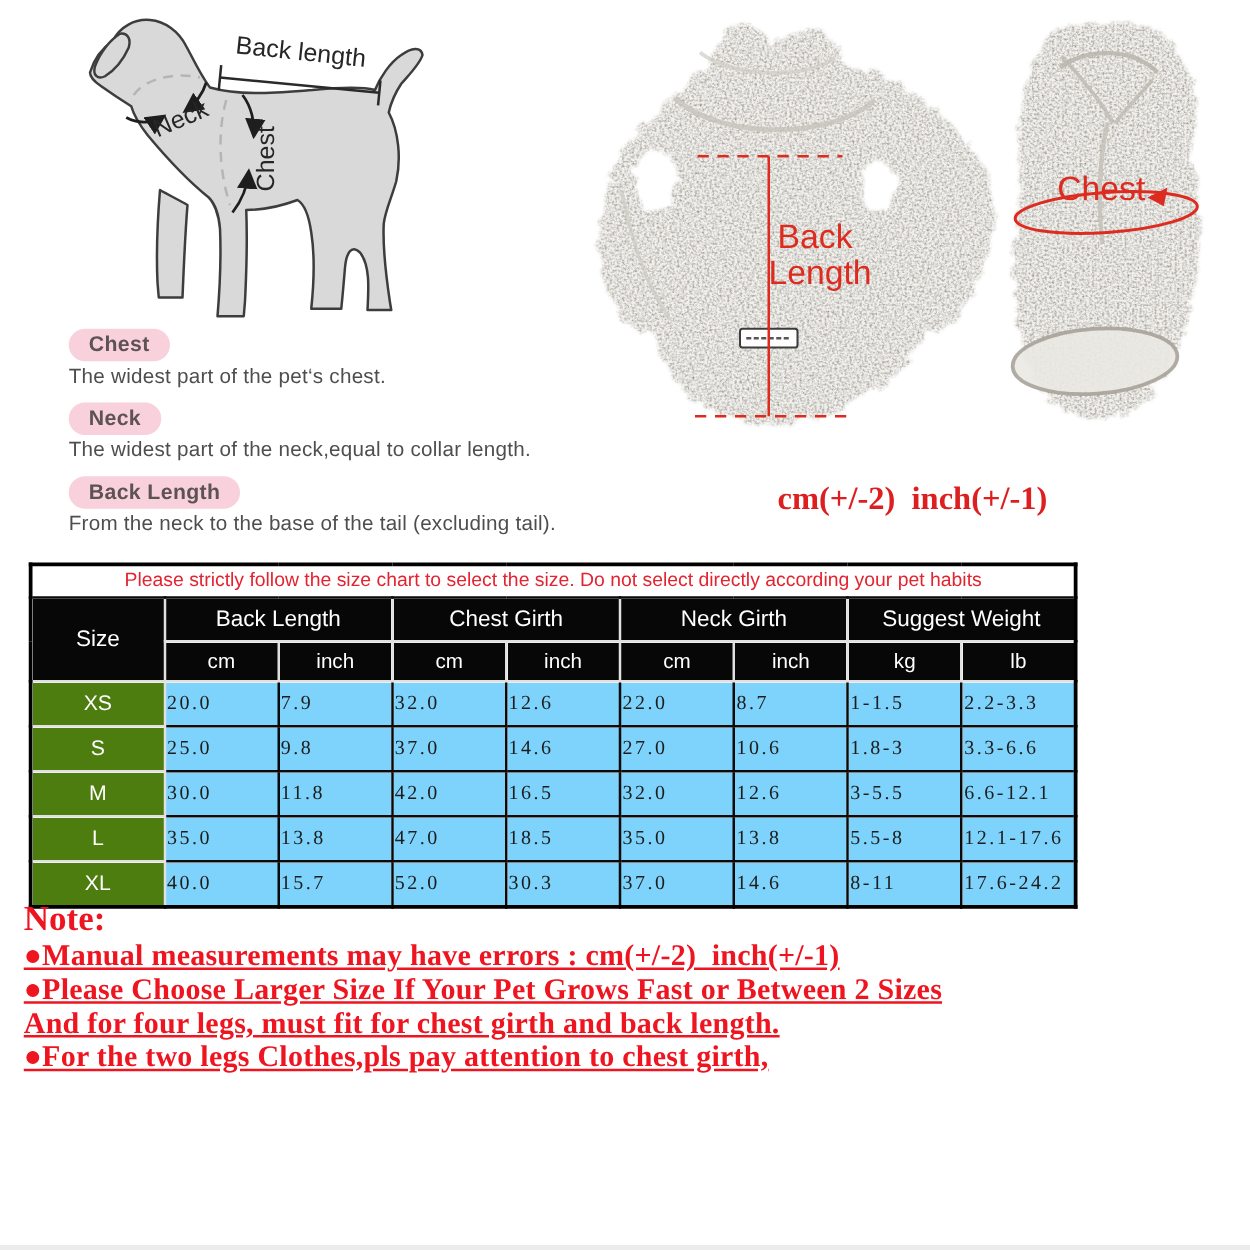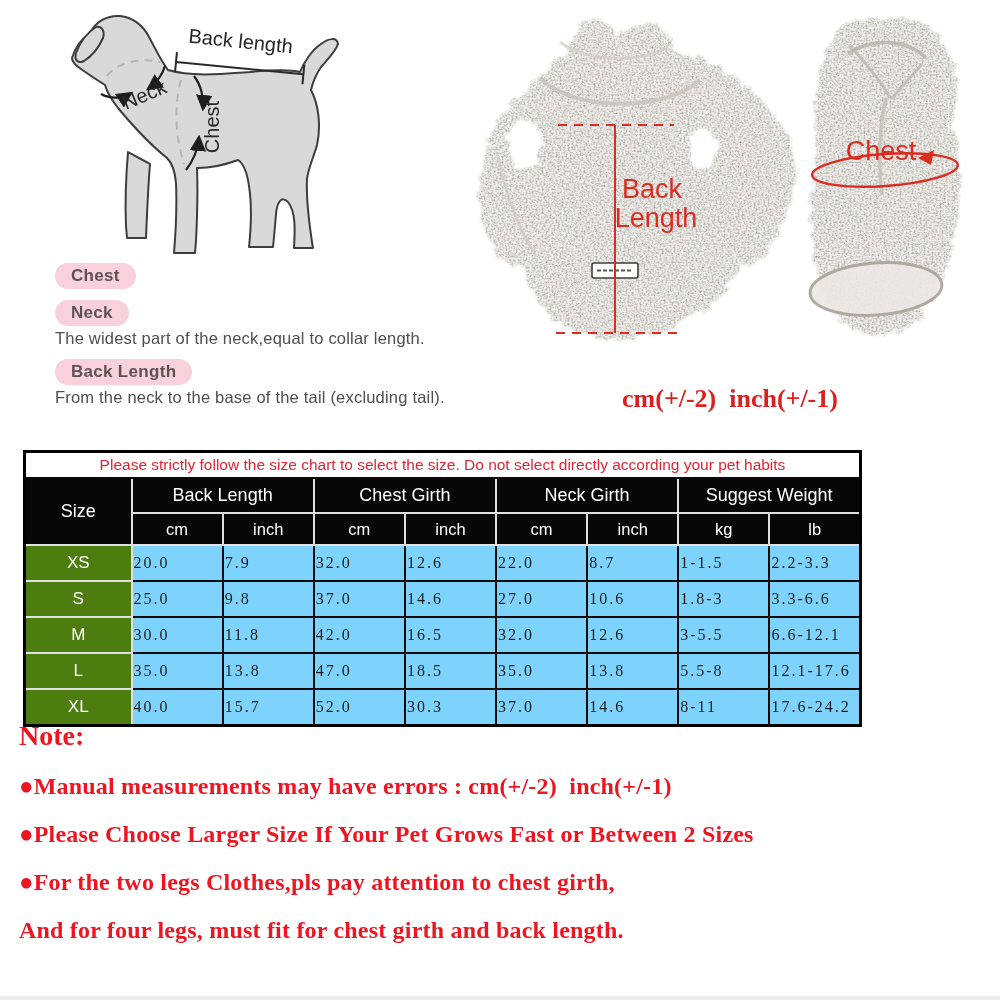--- a/index.html
+++ b/index.html
@@ -54,21 +54,21 @@
   .size-table tbody td.val-cell {
     background:#7dd3fc; border:2.5px solid #0a0a0a; text-align:left;
     font-family:"Liberation Serif", serif; font-size:16px; color:#1d1d1d;
     letter-spacing:2px; height:32px;
   }
 
   
   .notes { position:absolute; left:19px; top:720px; width:950px; color:#ee1520;
            font-family:"Liberation Serif", serif; font-weight:bold; }
   .note-title { font-size:28px; }
-  .note-line  { font-size:24px; margin-top:21px; letter-spacing:0.2px; }
+  .note-line  { font-size:24px; letter-spacing:0.2px;text-decoration:underline; }
 
   .bottom-strip { position:absolute; left:0; bottom:0; width:100%; height:4px; background:#ececec; }
 
   
   .dog-label   { fill:#262626; font-size:20px; font-family:"Liberation Sans",sans-serif; }
   .red-label   { fill:#dd2b20; font-size:27px; font-family:"Liberation Sans",sans-serif; }
 </style>
 </head>
 <body>
 
@@ -173,20 +173,21 @@
 
       <ellipse cx="885" cy="170" rx="73" ry="16" transform="rotate(-4 885 170)" fill="none" stroke="#dd2b20" stroke-width="2.4"></ellipse>
       <polygon points="918,158 934,150 931,165" fill="#dd2b20"></polygon>
       <text class="red-label" x="881" y="160" text-anchor="middle">Chest</text>
     </g>
   </svg>
 
   <div class="defs-block">
     <div class="def-item">
       <span class="pill">Chest</span>
+      <div class="def-desc">The widest part of the pet‘s chest.</div>
     </div>
     <div class="def-item">
       <span class="pill">Neck</span>
       <div class="def-desc">The widest part of the neck,equal to collar length.</div>
     </div>
     <div class="def-item">
       <span class="pill">Back Length</span>
       <div class="def-desc">From the neck to the base of the tail (excluding tail).</div>
     </div>
   </div>
@@ -283,18 +284,18 @@
           <td class="val-cell">8-11</td>
           <td class="val-cell">17.6-24.2</td>
         </tr>
       </tbody>
   </table>
 
   <div class="notes">
     <div class="note-title">Note:</div>
     <div class="note-line keep-sp">●Manual measurements may have errors : cm(+/-2)  inch(+/-1)</div>
     <div class="note-line keep-sp">●Please Choose Larger Size If Your Pet Grows Fast or Between 2 Sizes</div>
+    <div class="note-line keep-sp">And for four legs, must fit for chest girth and back length.</div>
     <div class="note-line keep-sp">●For the two legs Clothes,pls pay attention to chest girth,</div>
-    <div class="note-line keep-sp">And for four legs, must fit for chest girth and back length.</div>
   </div>
 
   <div class="bottom-strip"></div>
 </div>
 
 </body></html>

